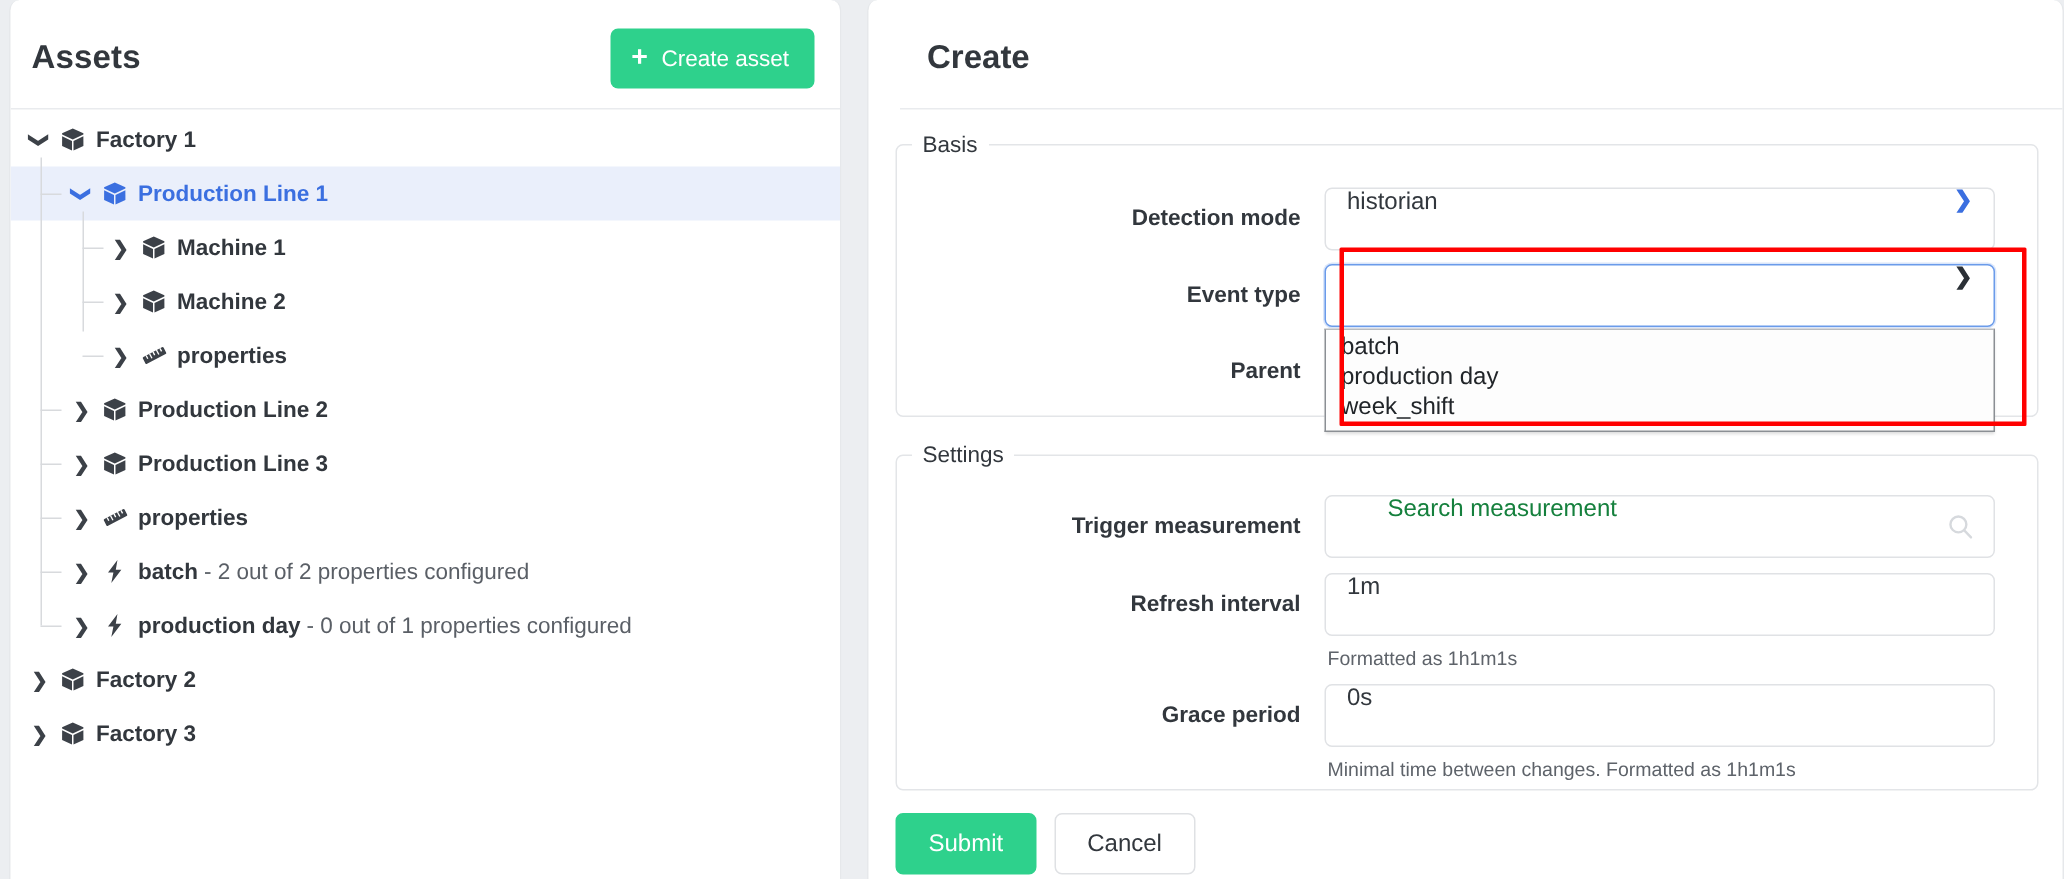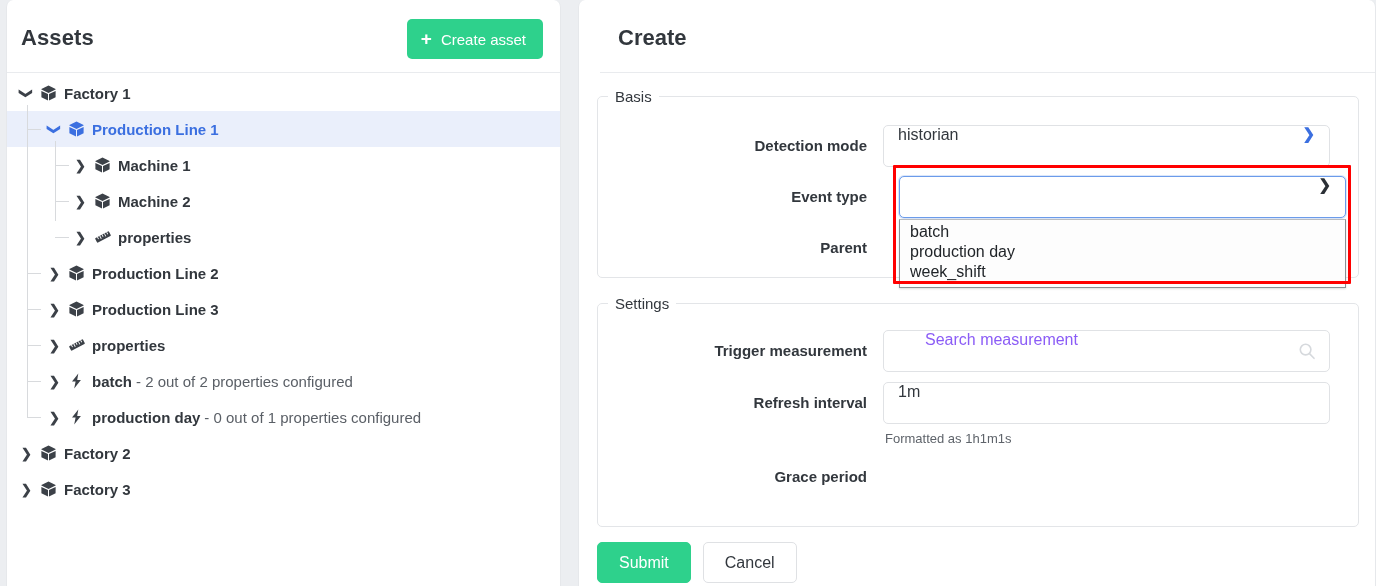--- a/index.html
+++ b/index.html
@@ -208,21 +208,21 @@
     border: 1px solid #e0e2e5;
     border-radius: 5px;
     background: #ffffff;
     font-family: "Liberation Sans", sans-serif;
     font-size: 16px;
     color: #32373d;
     padding: 0 14px;
     display: flex;
     align-items: flex-start;
   }
-  .input-box.placeholder { color: #8b5cf6; padding-left: 41px; }
+  .input-box.placeholder { color: #15803d; padding-left: 41px; }
 
   .select-box {
     justify-content: space-between;
     cursor: pointer;
   }
   .select-box .sel-chev {
     font-size: 15px;
     font-weight: bold;
     color: #3b6fe0;
     line-height: 1;
@@ -480,21 +480,21 @@
       <div class="field-row" style="left:0px; top:20px;">
         <div class="field-label">Detection mode</div>
         <div class="control">
           <div class="select-box">
             <span>historian</span>
             <span class="sel-chev">❯</span>
           </div>
         </div>
       </div>
 
-      <div class="field-row" style="left:0px; top:71px;gap:16px;">
+      <div class="field-row" style="left:0px; top:71px;">
         <div class="field-label">Event type</div>
         <div class="control">
           <div class="select-box focused">
             <span></span>
             <span class="sel-chev">❯</span>
           </div>
           <div id="eventtype-list">
               <div class="opt">batch</div>
               <div class="opt">production day</div>
               <div class="opt">week_shift</div>
@@ -527,20 +527,24 @@
       <div class="field-row" style="left:0px; top:70px;">
         <div class="field-label">Refresh interval</div>
         <div class="control">
           <div class="input-box">1m</div>
           <div class="hint">Formatted as 1h1m1s</div>
         </div>
       </div>
 
       <div class="field-row" style="left:0px; top:144px;">
         <div class="field-label">Grace period</div>
+        <div class="control">
+          <div class="input-box">0s</div>
+          <div class="hint">Minimal time between changes. Formatted as 1h1m1s</div>
+        </div>
       </div>
     </fieldset>
 
     <div id="form-buttons">
       <button class="btn" id="submit-btn">Submit</button>
       <button class="btn" id="cancel-btn">Cancel</button>
     </div>
   </div>
 
   <div id="annotation-box"></div>

